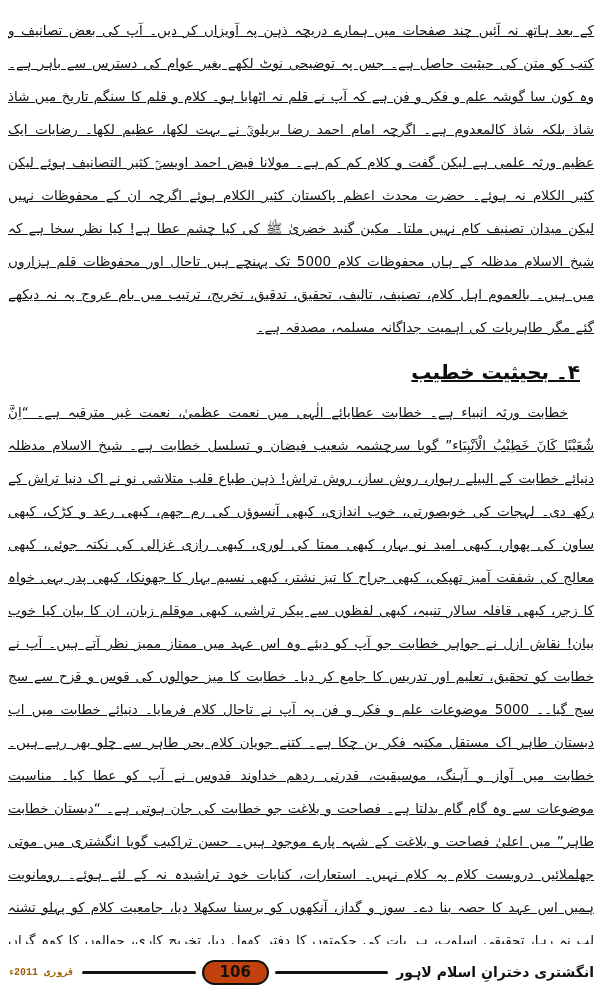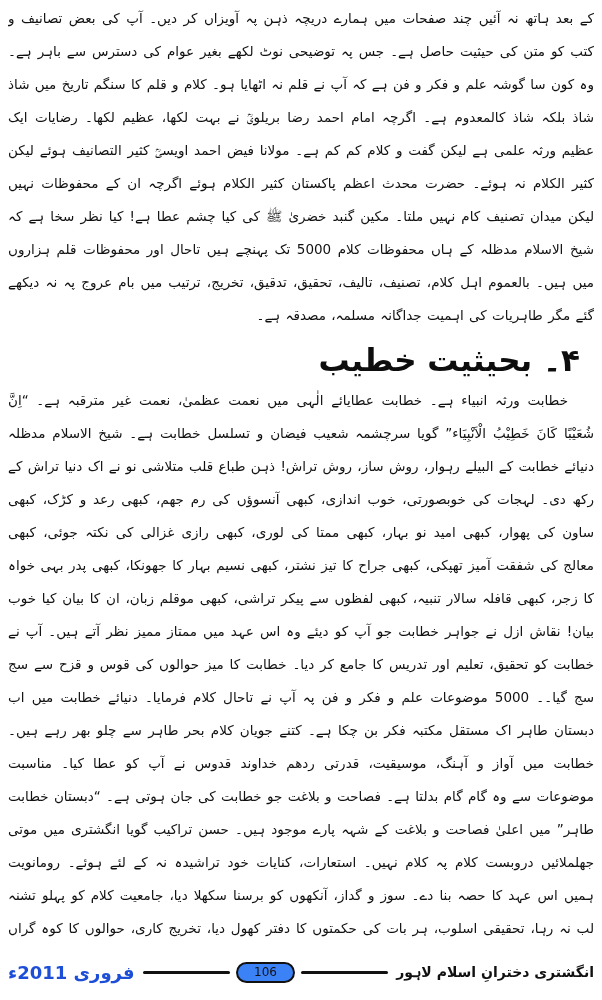--- a/index.html
+++ b/index.html
@@ -15,42 +15,43 @@
     font-family: "DejaVu Sans", sans-serif;
     color: #111111;
   }
   .page {
     position: absolute;
     inset: 0;
     background: #ffffff;
   }
   .content {
     position: absolute;
-    top: 2px;
+    top: 14px;
     right: 8px;
     left: 8px;
     height: 942px;
     overflow: hidden;
     direction: rtl;
+    text-decoration: underline;
   }
   .para {
     margin: 0;
     font-size: 13.5px;
     line-height: 33px;
     text-align: justify;
     text-justify: inter-word;
     word-spacing: 1px;
     color: #111111;
   }
   .para.indent {
     text-indent: 26px;
   }
   .heading {
     margin: 10px 14px 6px 0;
-    font-size: 31px;
+    font-size: 20px;
     font-weight: bold;
     line-height: 36px;
     text-align: right;
     color: #0d0d0d;
   }
   .footer {
     position: absolute;
     left: 0;
     right: 0;
     bottom: 0;
@@ -74,33 +75,34 @@
   .footer .rule {
     flex: 1 1 auto;
     height: 3px;
     background: #111111;
     border-radius: 2px;
   }
   .footer .pagenum {
     border: 2.5px solid #111111;
     border-radius: 16px;
     padding: 1px 16px 2px 16px;
-    font-size: 12px;
-    font-weight: normal;
+    font-size: 15px;
+    font-weight: bold;
     color: #111111;
-    background: #3b82f6;
+    background: #c2410c;
     white-space: nowrap;
     direction: ltr;
   }
   .footer .date {
-    font-size: 18px;
+    font-size: 10px;
     font-weight: bold;
     white-space: nowrap;
-    color: #1d4ed8;
+    color: #a16207;
     padding-right: 2px;
+    font-family: Liberation Mono, monospace;
   }
 </style>
 </head>
 <body>
 
 <div class="page">
 
   <div class="content">
     <p class="para">کے بعد ہاتھ نہ آئیں چند صفحات میں ہمارے دریچہ ذہن پہ آویزاں کر دیں۔ آپ کی بعض تصانیف و کتب کو متن کی حیثیت حاصل ہے۔ جس پہ توضیحی نوٹ لکھے بغیر عوام کی دسترس سے باہر ہے۔ وہ کون سا گوشہ علم و فکر و فن ہے کہ آپ نے قلم نہ اٹھایا ہو۔ کلام و قلم کا سنگم تاریخ میں شاذ شاذ بلکہ شاذ کالمعدوم ہے۔ اگرچہ امام احمد رضا بریلویؒ نے بہت لکھا، عظیم لکھا۔ رضایات ایک عظیم ورثہ علمی ہے لیکن گفت و کلام کم کم ہے۔ مولانا فیض احمد اویسیؒ کثیر التصانیف ہوئے لیکن کثیر الکلام نہ ہوئے۔ حضرت محدث اعظم پاکستان کثیر الکلام ہوئے اگرچہ ان کے محفوظات نہیں لیکن میدان تصنیف کام نہیں ملتا۔ مکین گنبد خضریٰ ﷺ کی کیا چشم عطا ہے! کیا نظر سخا ہے کہ شیخ الاسلام مدظلہ کے ہاں محفوظات کلام 5000 تک پہنچے ہیں تاحال اور محفوظات قلم ہزاروں میں ہیں۔ بالعموم اہل کلام، تصنیف، تالیف، تحقیق، تدقیق، تخریج، ترتیب میں بام عروج پہ نہ دیکھے گئے مگر طاہریات کی اہمیت جداگانہ مسلمہ، مصدقہ ہے۔</p>
 

